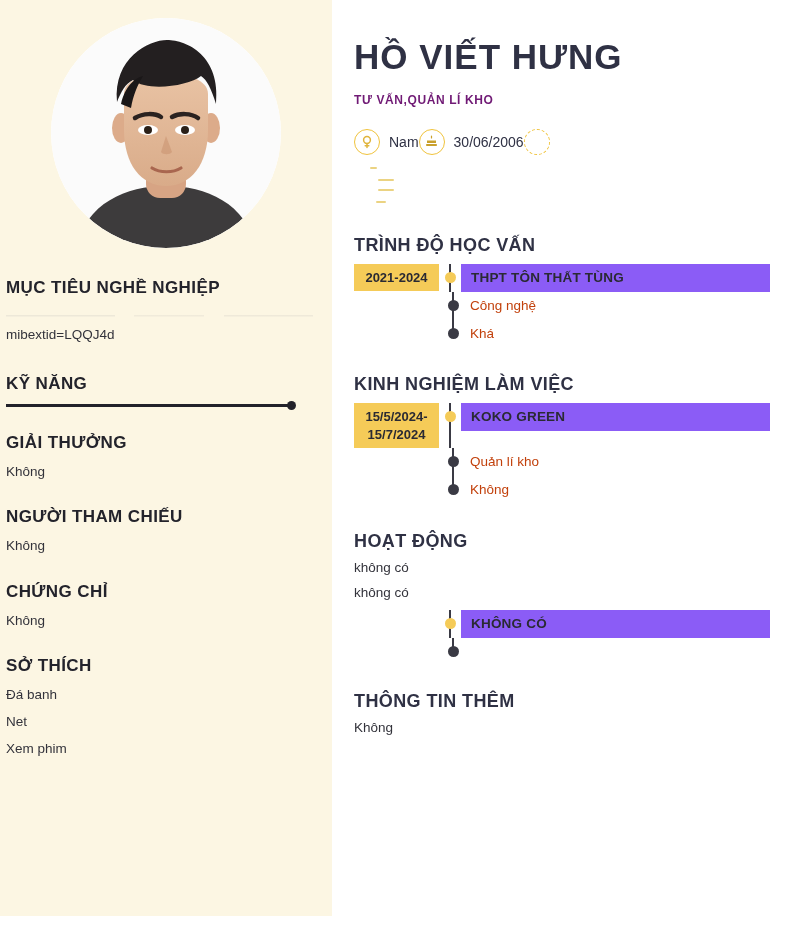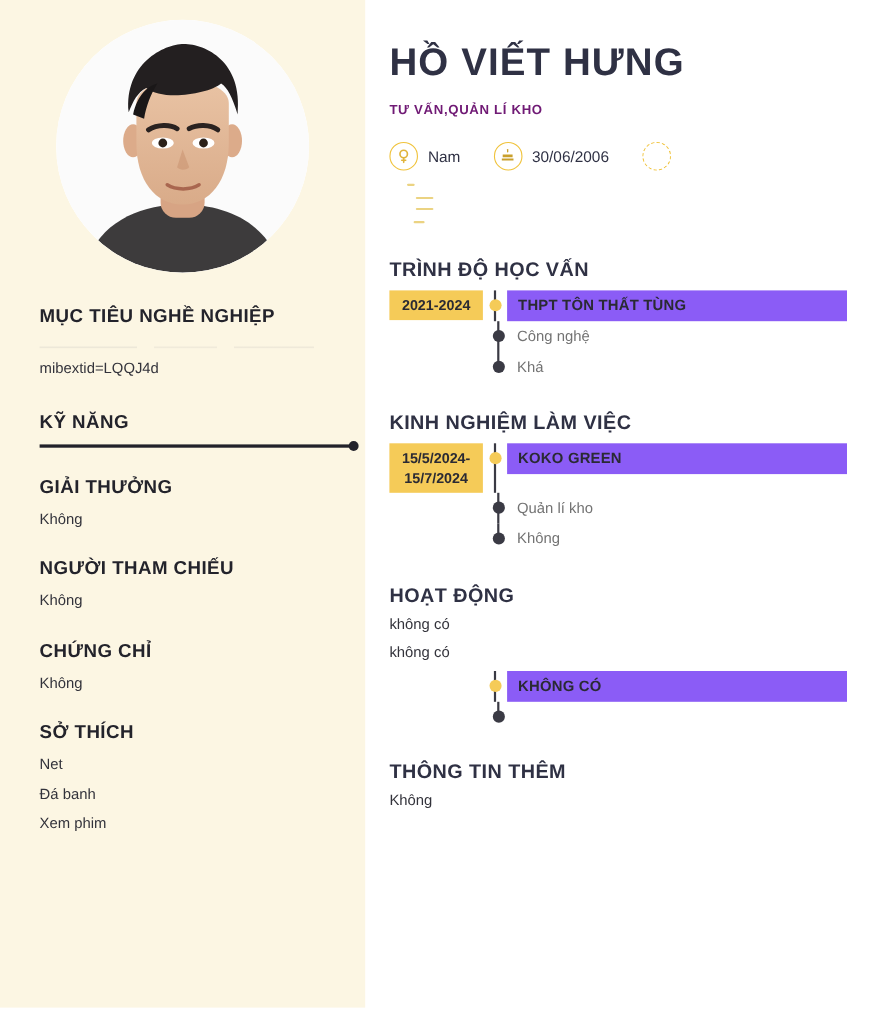--- a/index.html
+++ b/index.html
@@ -21,21 +21,21 @@
     display: flex;
     background: #ffffff;
   }
 
   
   .left {
     width: 332px;
     height: 916px;
     background: #fcf6e3;
     box-sizing: border-box;
-    padding: 0 36px;
+    padding: 0 6px;
     position: relative;
   }
   .photo-wrap {
     margin: 18px auto 0 auto;
     width: 230px;
     height: 230px;
     border-radius: 50%;
     overflow: hidden;
     background: #ffffff;
     position: relative;
@@ -113,21 +113,20 @@
     letter-spacing: 0.6px;
     color: #701a75;
     margin: 16px 0 18px 0;
     text-transform: uppercase;
   }
 
   .meta-row {
     display: flex;
     align-items: center;
     margin-top: 22px;
-    gap: 30px;
     flex-wrap: wrap;
   }
   .meta-item {
     display: flex;
     align-items: center;
     gap: 9px;
     font-size: 14px;
     color: #2f3144;
   }
   .circ {
@@ -208,21 +207,21 @@
     top: 8px;
     width: 11px;
     height: 11px;
     border-radius: 50%;
     background: #3a3a44;
   }
   .tl-axis .dot.gold { background: #f5cb58; }
   .tl-text {
     flex: 1;
     font-size: 13.5px;
-    color: #737373;
+    color: #c2410c;
     padding: 5px 0 5px 6px;
     line-height: 1.35;
   }
   .tl-text.hl {
     background: #8b5cf6;
     font-weight: bold;
     color: #2a2a33;
     padding-left: 10px;
     letter-spacing: .2px;
   }
@@ -292,22 +291,22 @@
     <h2 class="tight">GIẢI THƯỞNG</h2>
     <p class="body">Không</p>
 
     <h2 class="tight">NGƯỜI THAM CHIẾU</h2>
     <p class="body">Không</p>
 
     <h2 class="tight">CHỨNG CHỈ</h2>
     <p class="body">Không</p>
 
     <h2 class="tight">SỞ THÍCH</h2>
+    <p class="body">Đá banh</p>
     <p class="body">Net</p>
-    <p class="body">Đá banh</p>
     <p class="body">Xem phim</p>
   </aside>
 
   <main class="right">
 
     <h1 class="name">HỒ VIẾT HƯNG</h1>
     <div class="job">TƯ VẤN,QUẢN LÍ KHO</div>
 
     <div class="meta-row">
       <div class="meta-item">

